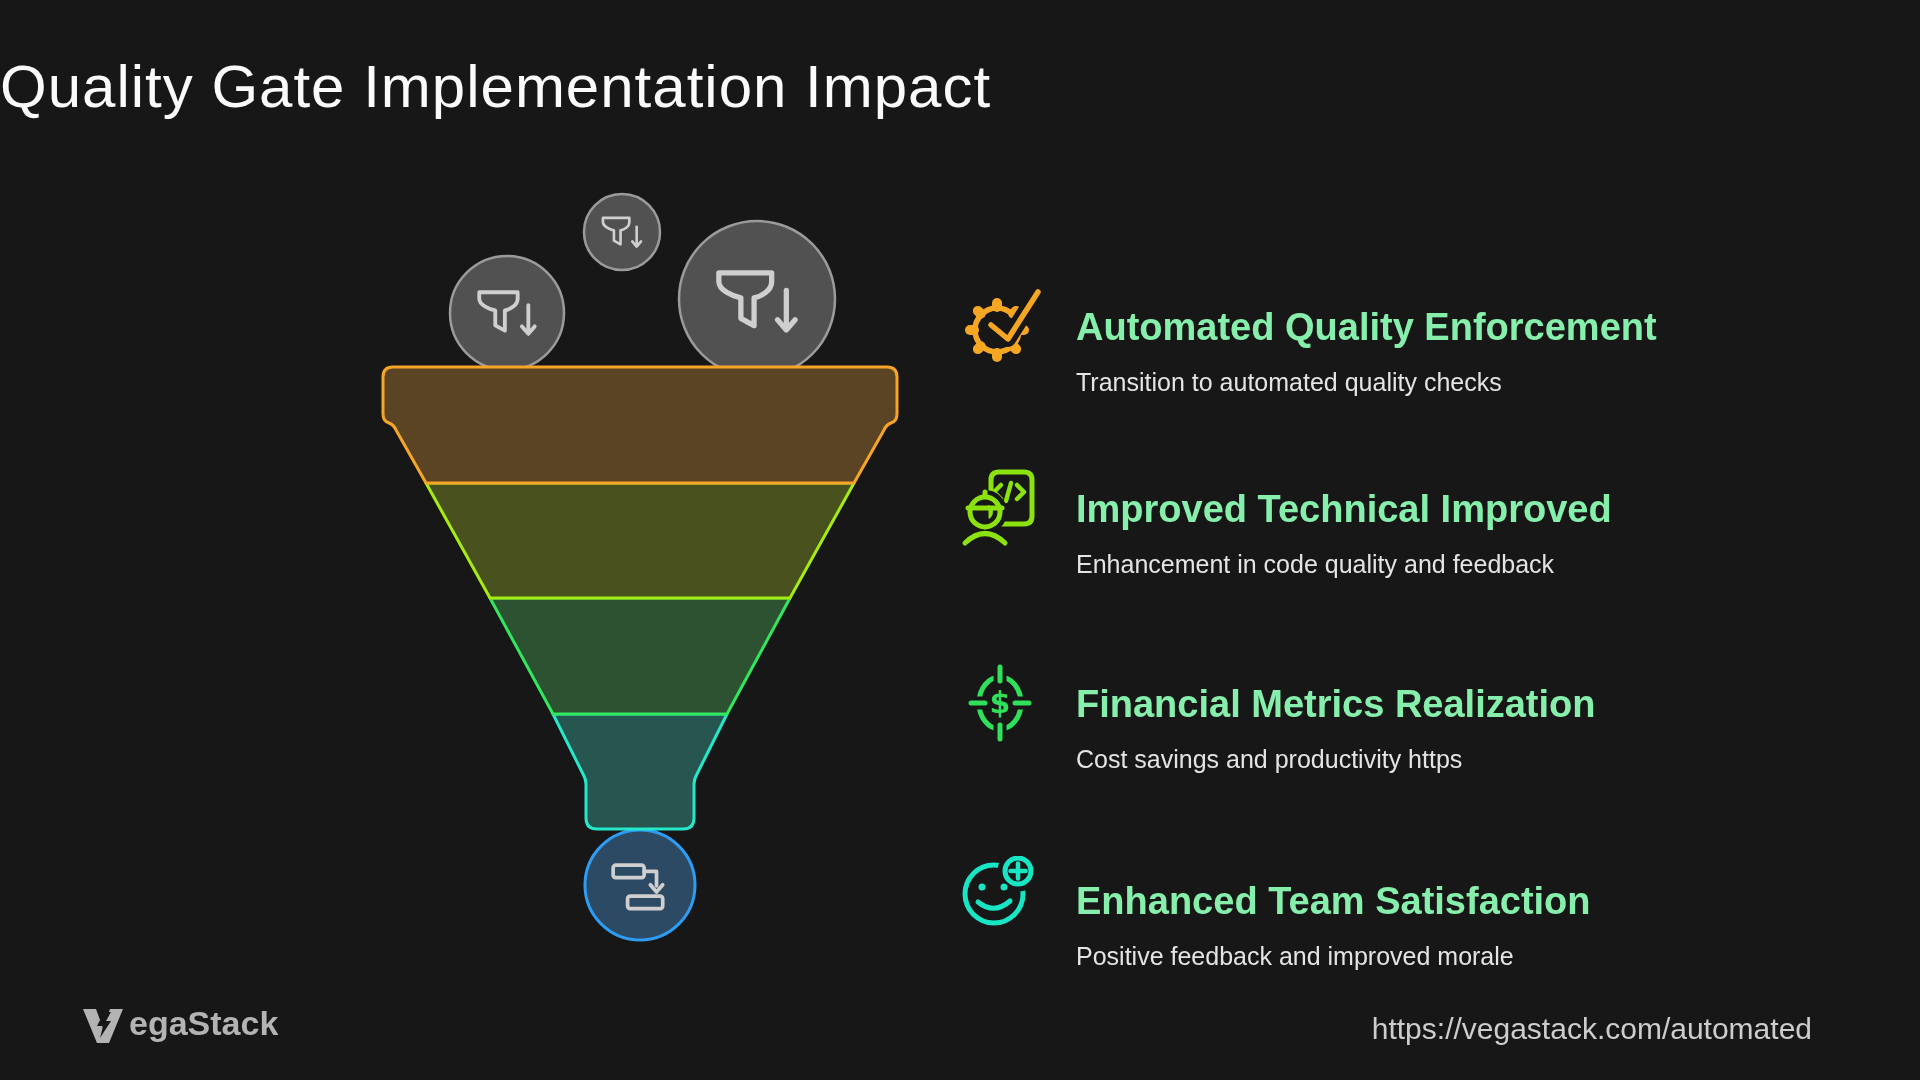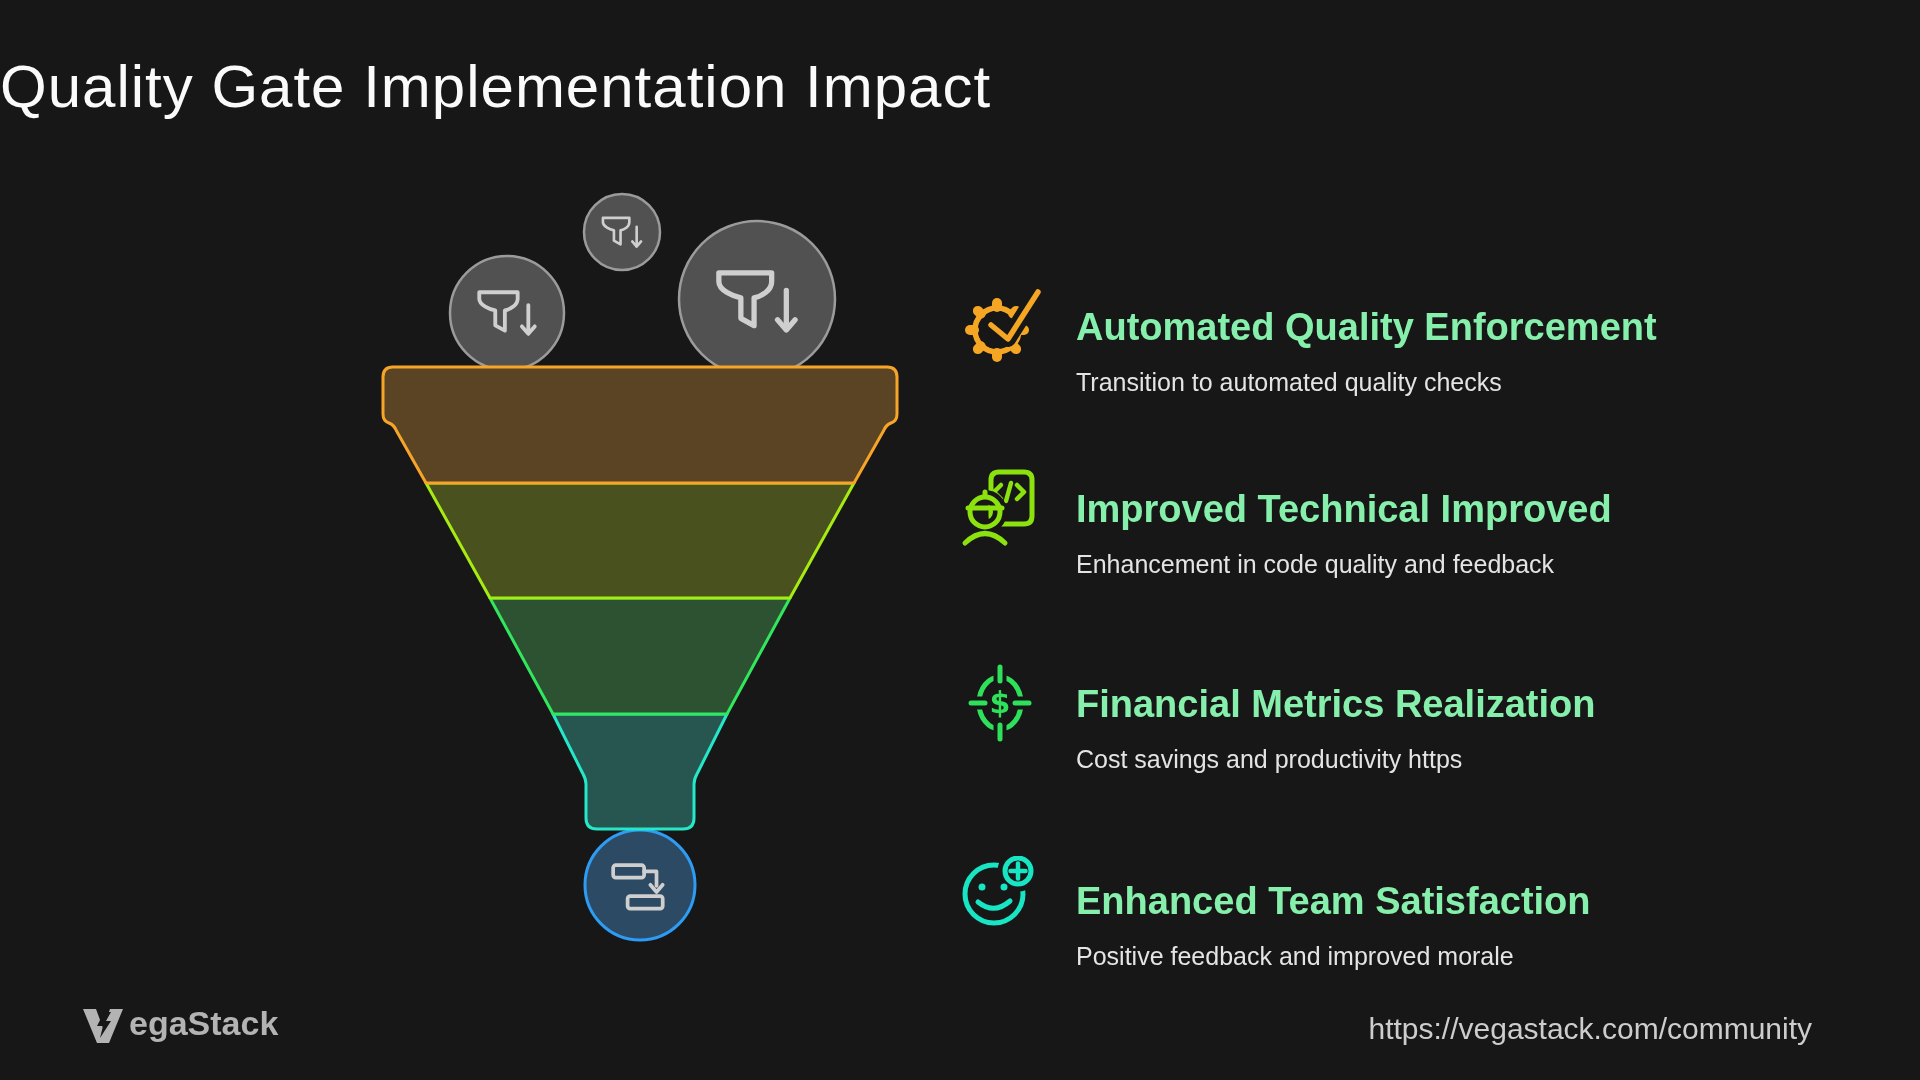--- a/index.html
+++ b/index.html
@@ -186,13 +186,13 @@
   <div class="b-sub">Positive feedback and improved morale</div>
 </div>
 
 <div class="footer-logo">
   <svg width="40" height="34" viewBox="0 0 40 34">
     <path d="M0,0 H13 L20,19 L27,0 H40 L26,34 H14 Z" fill="#B3B3B3"></path>
     <polygon points="21,3 28,3 23,12 28,12 17,29 20,17 14,17" fill="#171717"></polygon>
   </svg>
   <span>egaStack</span>
 </div>
-<div class="footer-url">https://vegastack.com/community</div>
+<div class="footer-url">https://vegastack.com/automated</div>
 
 </body></html>

